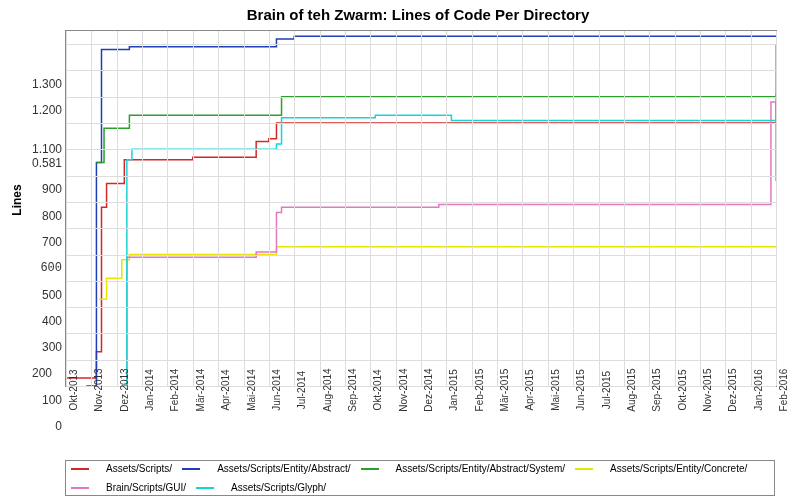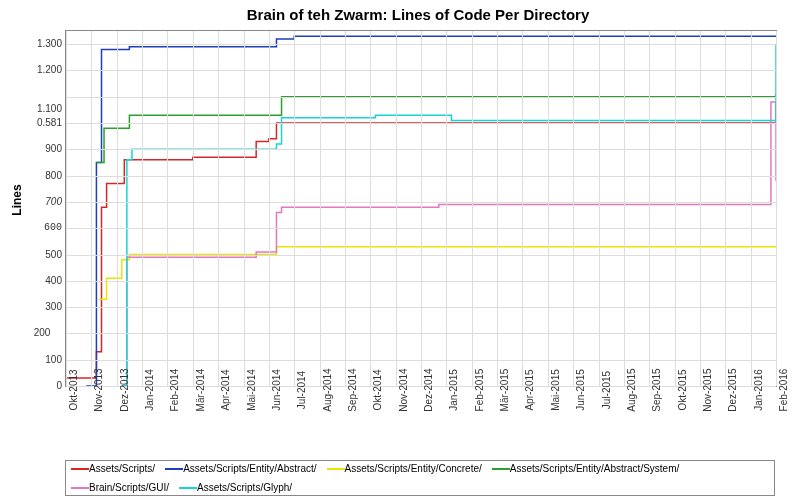--- a/index.html
+++ b/index.html
@@ -44,23 +44,24 @@
     position: absolute;
     top: 0;
     bottom: 0;
     border-left: 1px solid #ddd;
   }
   .y-tick {
     position: absolute;
     right: 738px;
     width: 40px;
     text-align: right;
-    font-size: 10px;
+    font-size: 12px;
     color: #333;
     transform: translateY(-50%);
+    margin-top: 41px;
   }
   .x-tick {
     position: absolute;
     top: 390px;
     font-size: 10px;
     color: #333;
     transform: rotate(-90deg) translateX(-50%);
     transform-origin: left top;
     white-space: nowrap;
   }
@@ -95,21 +96,21 @@
     flex-wrap: wrap;
     align-items: center;
     padding: 2px 5px;
     box-sizing: border-box;
     font-size: 10px;
     gap: 8px 10px;
   }
   .legend-item {
     display: flex;
     align-items: center;
-    gap: 0;
+    gap: 17px;
   }
   .legend-swatch {
     width: 18px;
     height: 2px;
   }
   svg.lines {
     position: absolute;
     left: 0;
     top: 0;
     width: 100%;
@@ -182,44 +183,44 @@
   <div class="legend">
       <div class="legend-item">
         <div class="legend-swatch" style="background: rgb(214, 39, 40);"></div>
         <span>Assets/Scripts/</span>
       </div>
       <div class="legend-item">
         <div class="legend-swatch" style="background: rgb(31, 63, 184);"></div>
         <span>Assets/Scripts/Entity/Abstract/</span>
       </div>
       <div class="legend-item">
+        <div class="legend-swatch" style="background: rgb(44, 160, 44);"></div>
+        <span>Assets/Scripts/Entity/Abstract/System/</span>
+      </div>
+      <div class="legend-item">
         <div class="legend-swatch" style="background: rgb(230, 230, 0);"></div>
         <span>Assets/Scripts/Entity/Concrete/</span>
-      </div>
-      <div class="legend-item">
-        <div class="legend-swatch" style="background: rgb(44, 160, 44);"></div>
-        <span>Assets/Scripts/Entity/Abstract/System/</span>
       </div>
       <div class="legend-item">
         <div class="legend-swatch" style="background: rgb(227, 119, 194);"></div>
         <span>Brain/Scripts/GUI/</span>
       </div>
       <div class="legend-item">
         <div class="legend-swatch" style="background: rgb(23, 212, 212);"></div>
         <span>Assets/Scripts/Glyph/</span>
       </div>
     </div>
 <div class="y-tick" style="top: 385px;">0</div>
     <div class="y-tick" style="top: 358.704px;">100</div>
     <div class="y-tick" style="top: 332.407px; text-align: center;">200</div>
     <div class="y-tick" style="top: 306.111px;">300</div>
     <div class="y-tick" style="top: 279.815px;">400</div>
     <div class="y-tick" style="top: 253.519px;">500</div>
     <div class="y-tick" style="top: 227.222px; font-family: Liberation Mono, monospace;">600</div>
-    <div class="y-tick" style="top: 200.926px; font-style: italic;">700</div>
+    <div class="y-tick" style="top: 200.926px;">700</div>
     <div class="y-tick" style="top: 174.63px;">800</div>
     <div class="y-tick" style="top: 148.333px;">900</div>
     <div class="y-tick" style="top: 122.037px;">0.581</div>
     <div class="y-tick" style="top: 108px;">1.100</div>
     <div class="y-tick" style="top: 69.4444px;">1.200</div>
     <div class="y-tick" style="top: 43.1481px;">1.300</div>
     <div class="x-tick" style="left: 68px;">Okt-2013</div>
     <div class="x-tick" style="left: 93.3571px;">Nov-2013</div>
     <div class="x-tick" style="left: 118.714px;">Dez-2013</div>
     <div class="x-tick" style="left: 144.071px;">Jan-2014</div>

